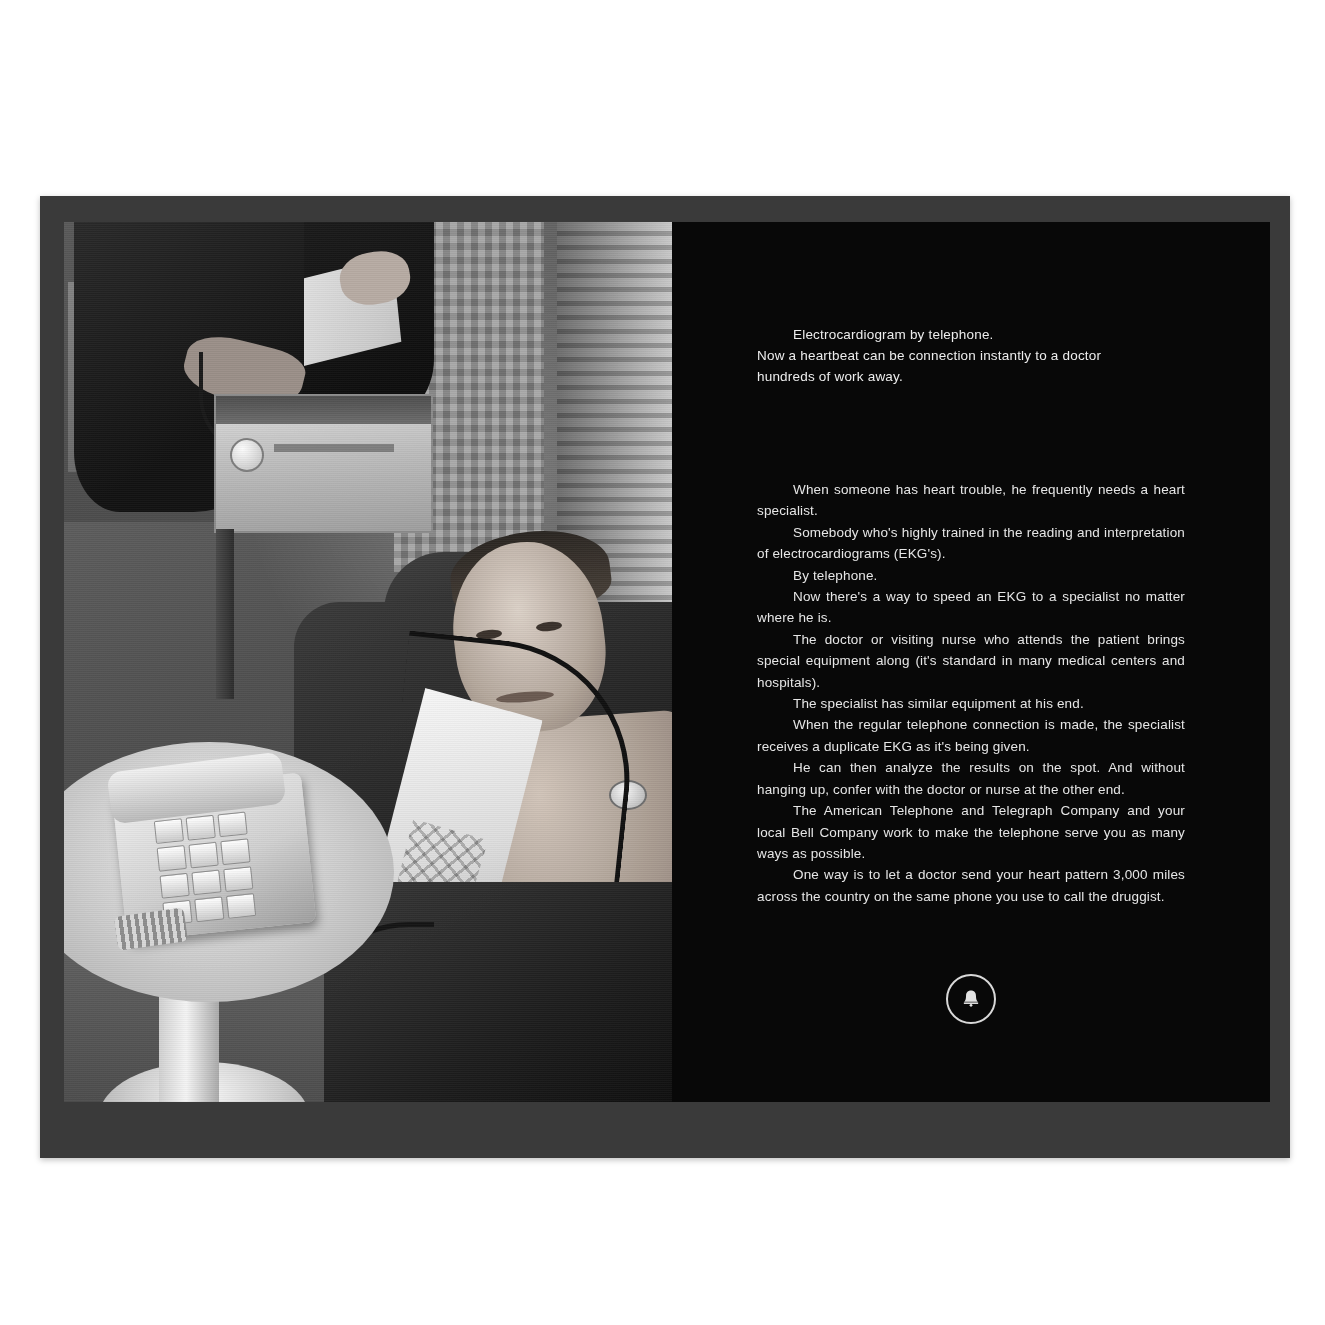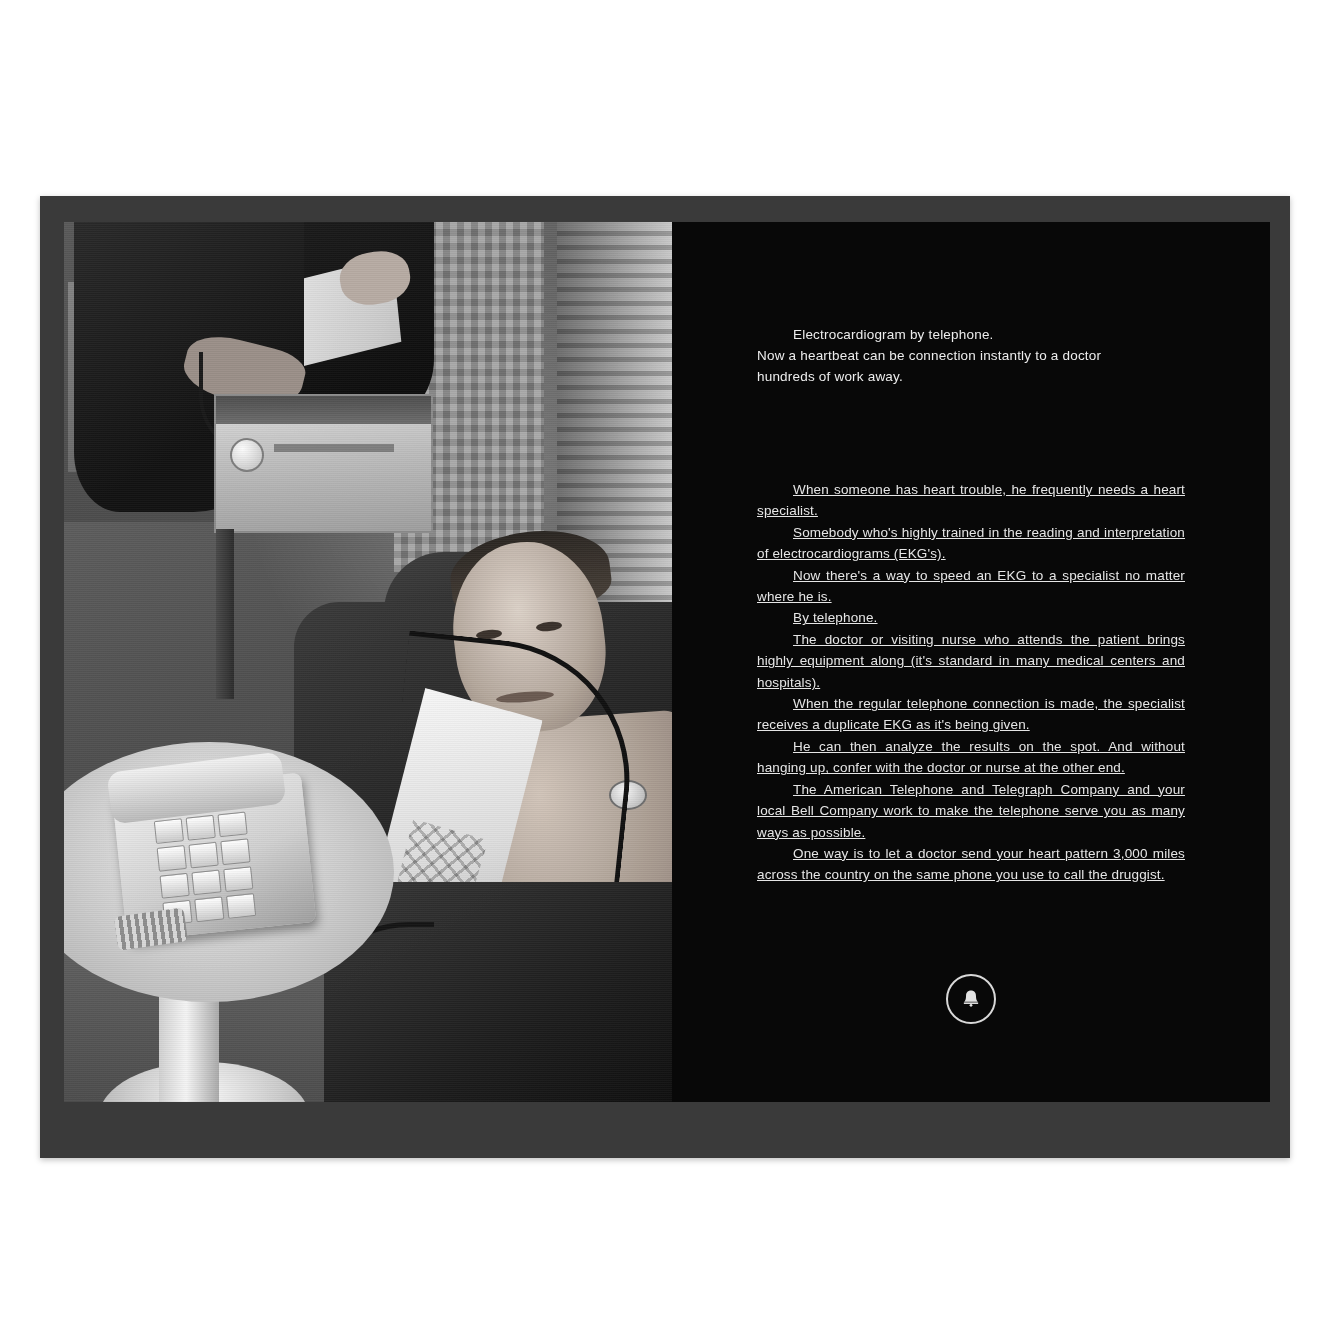--- a/index.html
+++ b/index.html
@@ -478,21 +478,20 @@
     margin-top: 92px;
     font-size: 13.5px;
     line-height: 21.4px;
     letter-spacing: 0.15px;
     color: #e6e6e6;
     text-align: justify;
   }
   .body-copy p {
     margin: 0;
     text-indent: 36px;
-    text-decoration: underline;
   }
 
   .bell-logo {
     position: absolute;
     left: 0;
     right: 0;
     top: 752px;
     display: flex;
     justify-content: center;
   }
@@ -613,23 +612,24 @@
 
           <div class="headline">
             <div class="indent">Electrocardiogram by telephone.</div>
             <div>Now a heartbeat can be connection instantly to a doctor</div>
             <div>hundreds of work away.</div>
           </div>
 
           <div class="body-copy">
             <p>When someone has heart trouble, he frequently needs a heart specialist.</p>
             <p>Somebody who's highly trained in the reading and interpretation of electrocardiograms (EKG's).</p>
+            <p>By telephone.</p>
             <p>Now there's a way to speed an EKG to a specialist no matter where he is.</p>
-            <p>By telephone.</p>
-            <p>The doctor or visiting nurse who attends the patient brings highly equipment along (it's standard in many medical centers and hospitals).</p>
+            <p>The doctor or visiting nurse who attends the patient brings special equipment along (it's standard in many medical centers and hospitals).</p>
+            <p>The specialist has similar equipment at his end.</p>
             <p>When the regular telephone connection is made, the specialist receives a duplicate EKG as it's being given.</p>
             <p>He can then analyze the results on the spot. And without hanging up, confer with the doctor or nurse at the other end.</p>
             <p>The American Telephone and Telegraph Company and your local Bell Company work to make the telephone serve you as many ways as possible.</p>
             <p>One way is to let a doctor send your heart pattern 3,000 miles across the country on the same phone you use to call the druggist.</p>
           </div>
         </div>
 
         <div class="bell-logo">
           <div class="bell-circle">
             <svg class="bell-glyph" viewBox="0 0 24 24">

